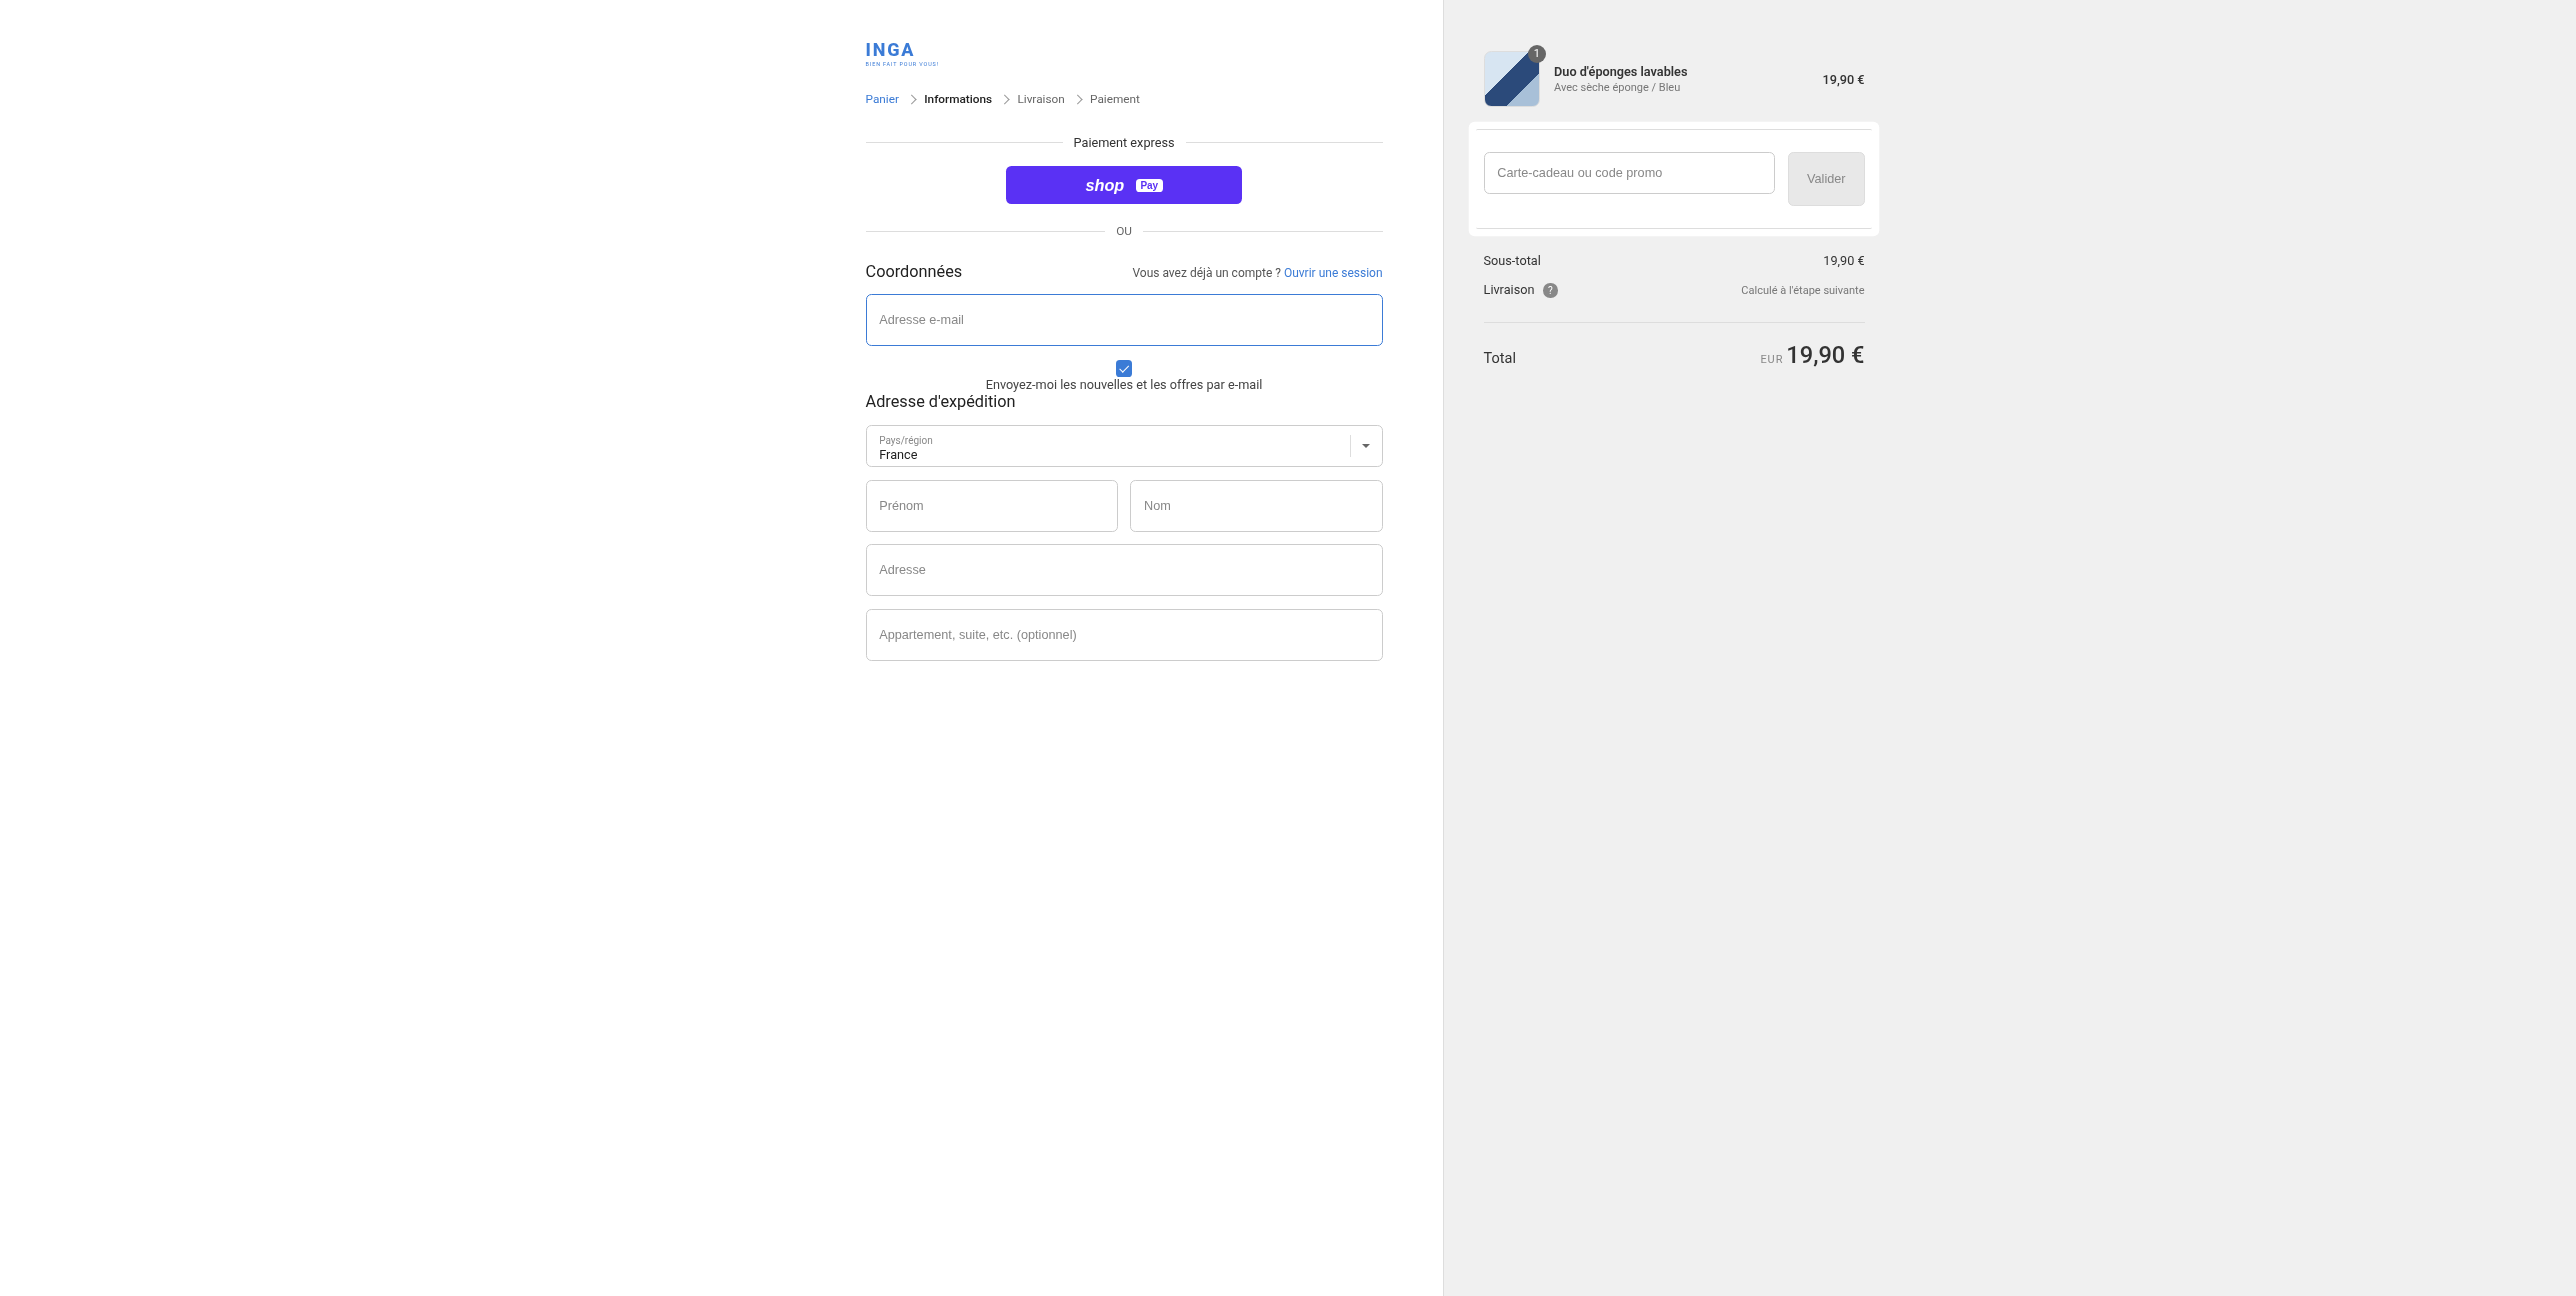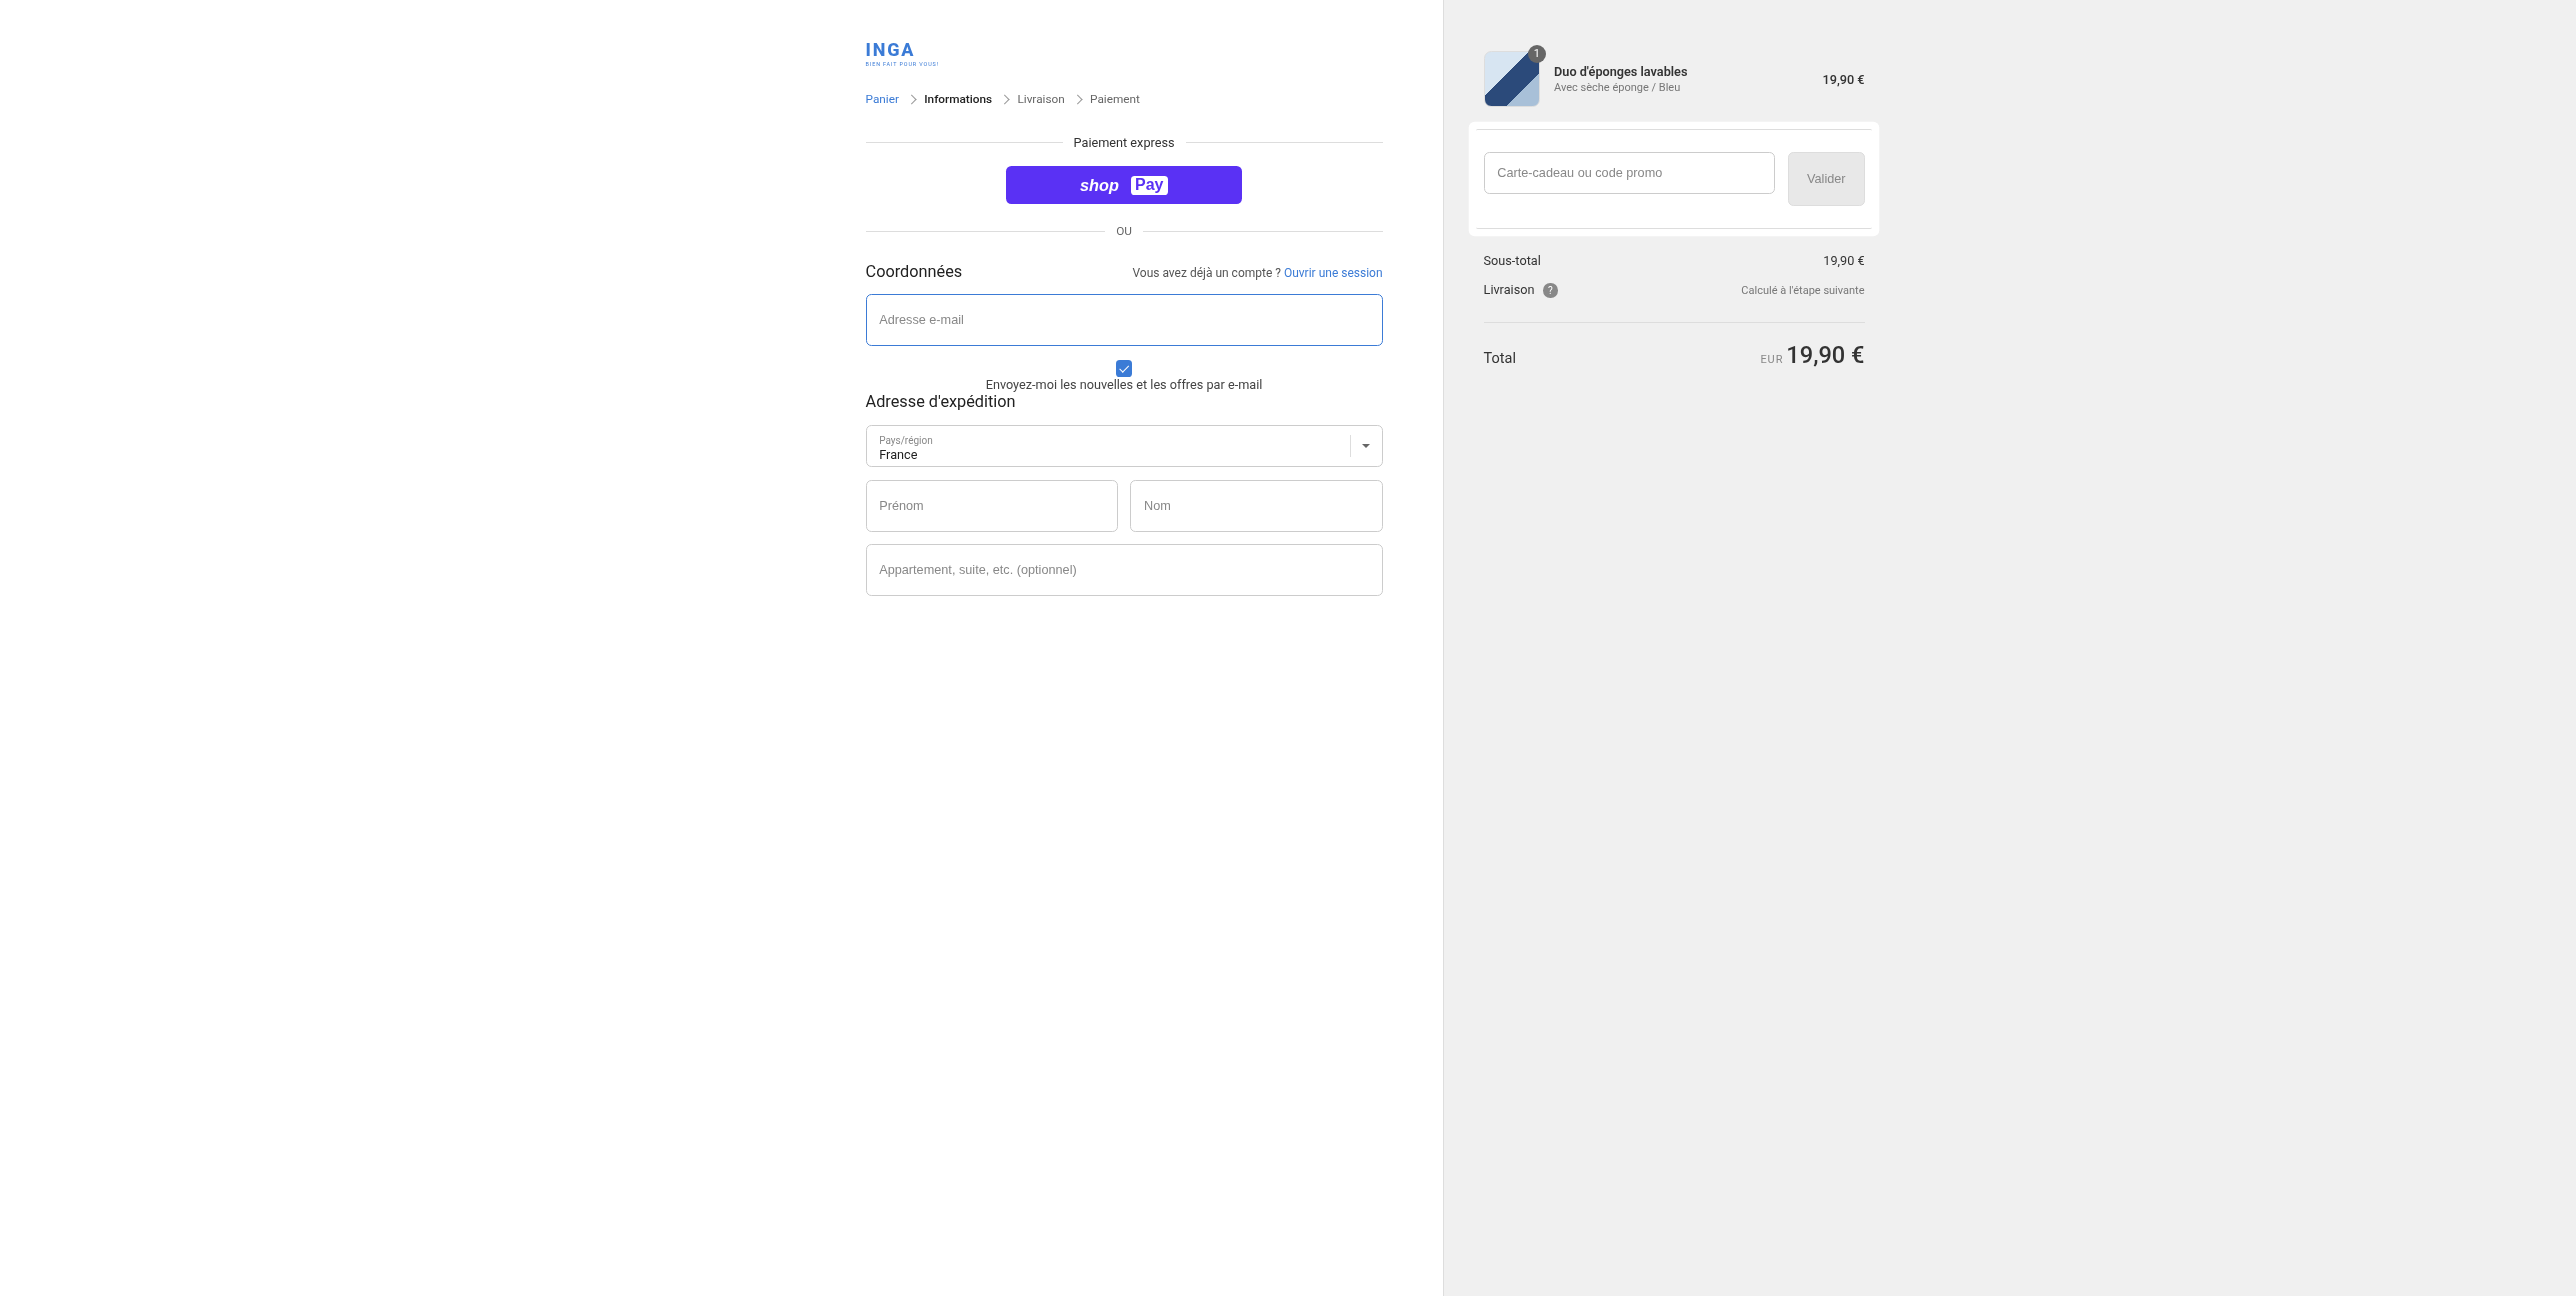--- a/index.html
+++ b/index.html
@@ -102,21 +102,21 @@
       display: flex;
       align-items: center;
       gap: 3.6px;
     }
     .shop-pay-logo .pay-badge {
       background: #fff;
       color: #5a31f4;
       font-style: normal;
       border-radius: 3.6px;
       padding: 0.9px 4.5px;
-      font-size: 16px;
+      font-size: 10px;
       margin-left: 8px;
     }
     .or-divider {
       display: flex;
       align-items: center;
       margin-top: 20px;
       gap: 11px;
     }
     .or-divider::before, .or-divider::after {
       content: "";
@@ -405,20 +405,23 @@
         <div class="select-caret">
           <div class="caret-down"></div>
         </div>
       </div>
 
       <div class="row-2">
         <input class="input-field" type="text" placeholder="Prénom" style="">
         <input class="input-field" type="text" placeholder="Nom" style="">
       </div>
 
+      <div class="field-wrap">
+        <input class="input-field" type="text" placeholder="Adresse" style="">
+      </div>
 
       <div class="field-wrap">
         <input class="input-field" type="text" placeholder="Appartement, suite, etc. (optionnel)" style="">
       </div>
     </div>
   </div>
 
   <div class="right-panel">
     <div class="right-inner">
       <div class="cart-item">

